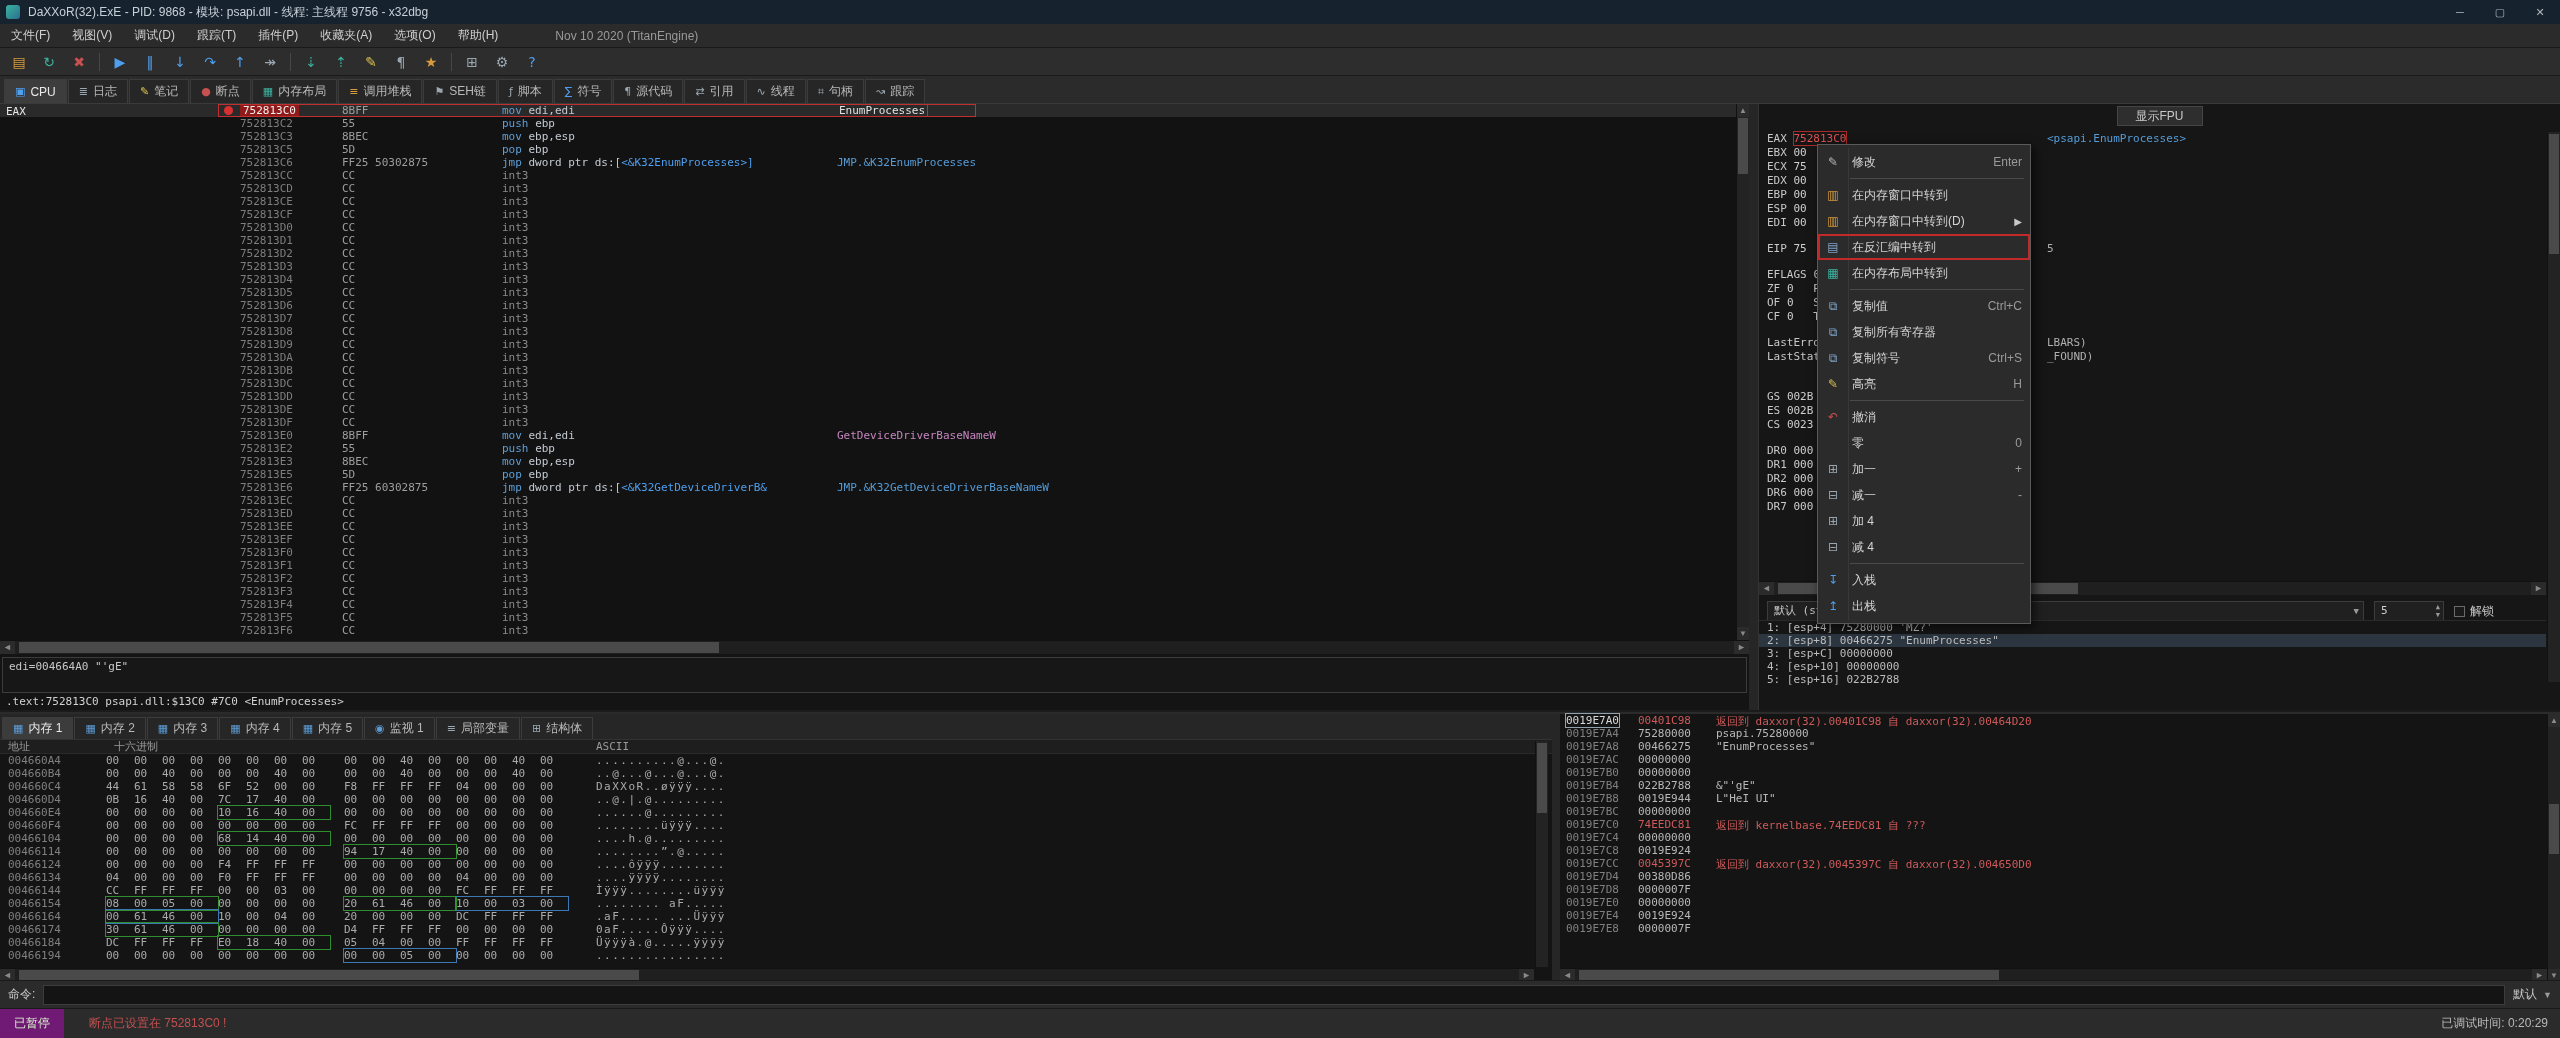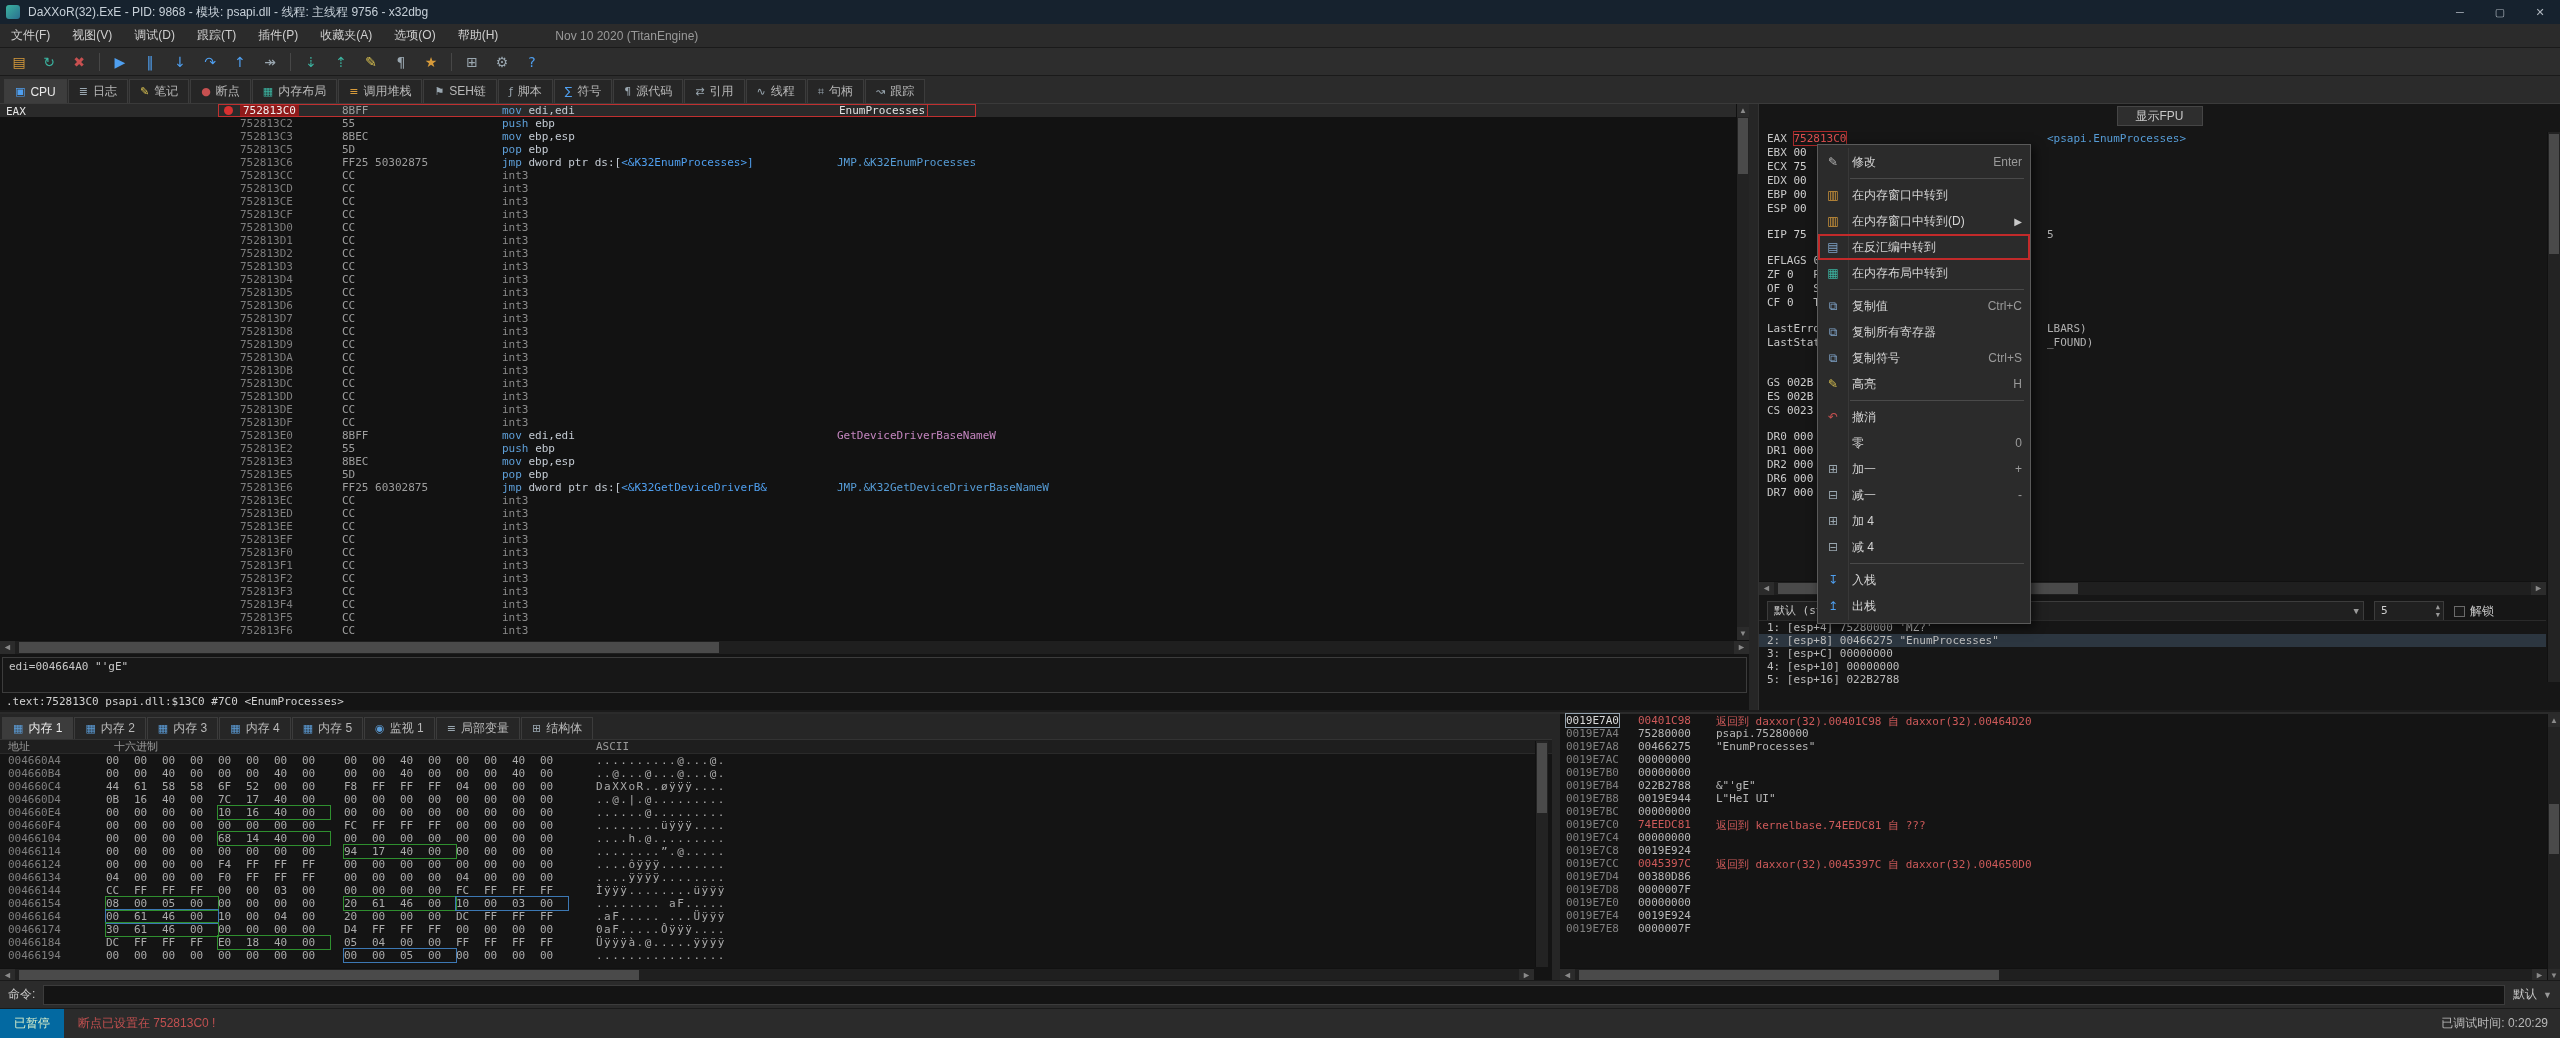--- a/index.html
+++ b/index.html
@@ -122,22 +122,22 @@
 .srow.sel{background:#2A2A2A;box-shadow:inset 0 0 0 1px #C03030}
 #stackhscroll{position:absolute;left:0;bottom:0;right:0}
 #stackvscroll{position:absolute;right:0;top:0;width:13px;height:268px}
 
 
 #cmdbar{position:absolute;top:980px;left:0;right:0;height:28px;background:#2B2B2B;border-top:1px solid #1A1A1A;display:flex;align-items:center;padding:0 8px;gap:8px}
 #cmdinput{flex:1;height:20px;background:#141414;border:1px solid #3C3C3C;color:#D0D0D0;font:11px "DejaVu Sans Mono",monospace;padding:0 6px;outline:none}
 #cmdprofile{display:flex;align-items:center;gap:6px;color:#C8C8C8}
 #cmdprofile .dda{font-size:9px;color:#9A9A9A}
 #statusbar{position:absolute;top:1008px;left:0;right:0;height:30px;background:#2B2B2B;border-top:1px solid #1A1A1A;display:flex;align-items:center}
-#pausedbadge{background:#0369a1;color:#D6EDC9;height:100%;display:flex;align-items:center;padding:0 14px;flex:none}
-#statusmsg{color:#C25050;margin-left:14px}
+#pausedbadge{background:#701a75;color:#D6EDC9;height:100%;display:flex;align-items:center;padding:0 14px;flex:none}
+#statusmsg{color:#C25050;margin-left:25px}
 #statustime{margin-left:auto;padding-right:12px;color:#B8B8B8}
 
 
 #ctxmenu{position:absolute;left:1817px;top:144px;width:214px;background:#2B2B2B;border:1px solid #5A5A5A;box-shadow:3px 3px 10px rgba(0,0,0,.65);padding:4px 0;z-index:50}
 #ctxmenu .gutline{position:absolute;left:30px;top:3px;bottom:3px;width:1px;background:#383838}
 .citem{height:26px;display:flex;align-items:center;padding-right:8px;font-size:12px;color:#D4D4D4;position:relative}
 .citem.boxed{box-shadow:inset 0 0 0 2px #C22A2A}
 .cicon{width:30px;text-align:center;font-size:12px;flex:none;font-family:"DejaVu Sans",sans-serif}
 .clabel{flex:1;padding-left:4px}
 .cshort{color:#9A9A9A;margin-left:10px}
@@ -282,20 +282,21 @@
     <div id="regtop">
       <button id="fpubtn">显示FPU</button>
     </div>
     <div id="regrows">
         <div class="rrow"><span class="rn">EAX</span> <span class="rv chg">752813C0</span><span class="rx blue">&lt;psapi.EnumProcesses&gt;</span></div>
         <div class="rrow"><span class="rn">EBX</span> <span class="rv">00</span></div>
         <div class="rrow"><span class="rn">ECX</span> <span class="rv">75</span></div>
         <div class="rrow"><span class="rn">EDX</span> <span class="rv">00</span></div>
         <div class="rrow"><span class="rn">EBP</span> <span class="rv">00</span></div>
         <div class="rrow"><span class="rn">ESP</span> <span class="rv">00</span></div>
+        <div class="rrow"><span class="rn">EDI</span> <span class="rv">00</span></div>
         <div class="rgap" style="height:12px"></div>
         <div class="rrow"><span class="rn">EIP</span> <span class="rv">75</span><span class="rx">5</span></div>
         <div class="rgap" style="height:12px"></div>
         <div class="rrow"><span class="rn">EFLAGS</span> <span class="rv">0</span></div>
         <div class="rrow"><span class="rn">ZF</span> <span class="rv">0   P</span></div>
         <div class="rrow"><span class="rn">OF</span> <span class="rv">0   S</span></div>
         <div class="rrow"><span class="rn">CF</span> <span class="rv">0   T</span></div>
         <div class="rgap" style="height:12px"></div>
         <div class="rrow"><span class="rn">LastError</span> <span class="rv"></span><span class="rx">LBARS)</span></div>
         <div class="rrow"><span class="rn">LastStatus</span> <span class="rv"></span><span class="rx">_FOUND)</span></div>

